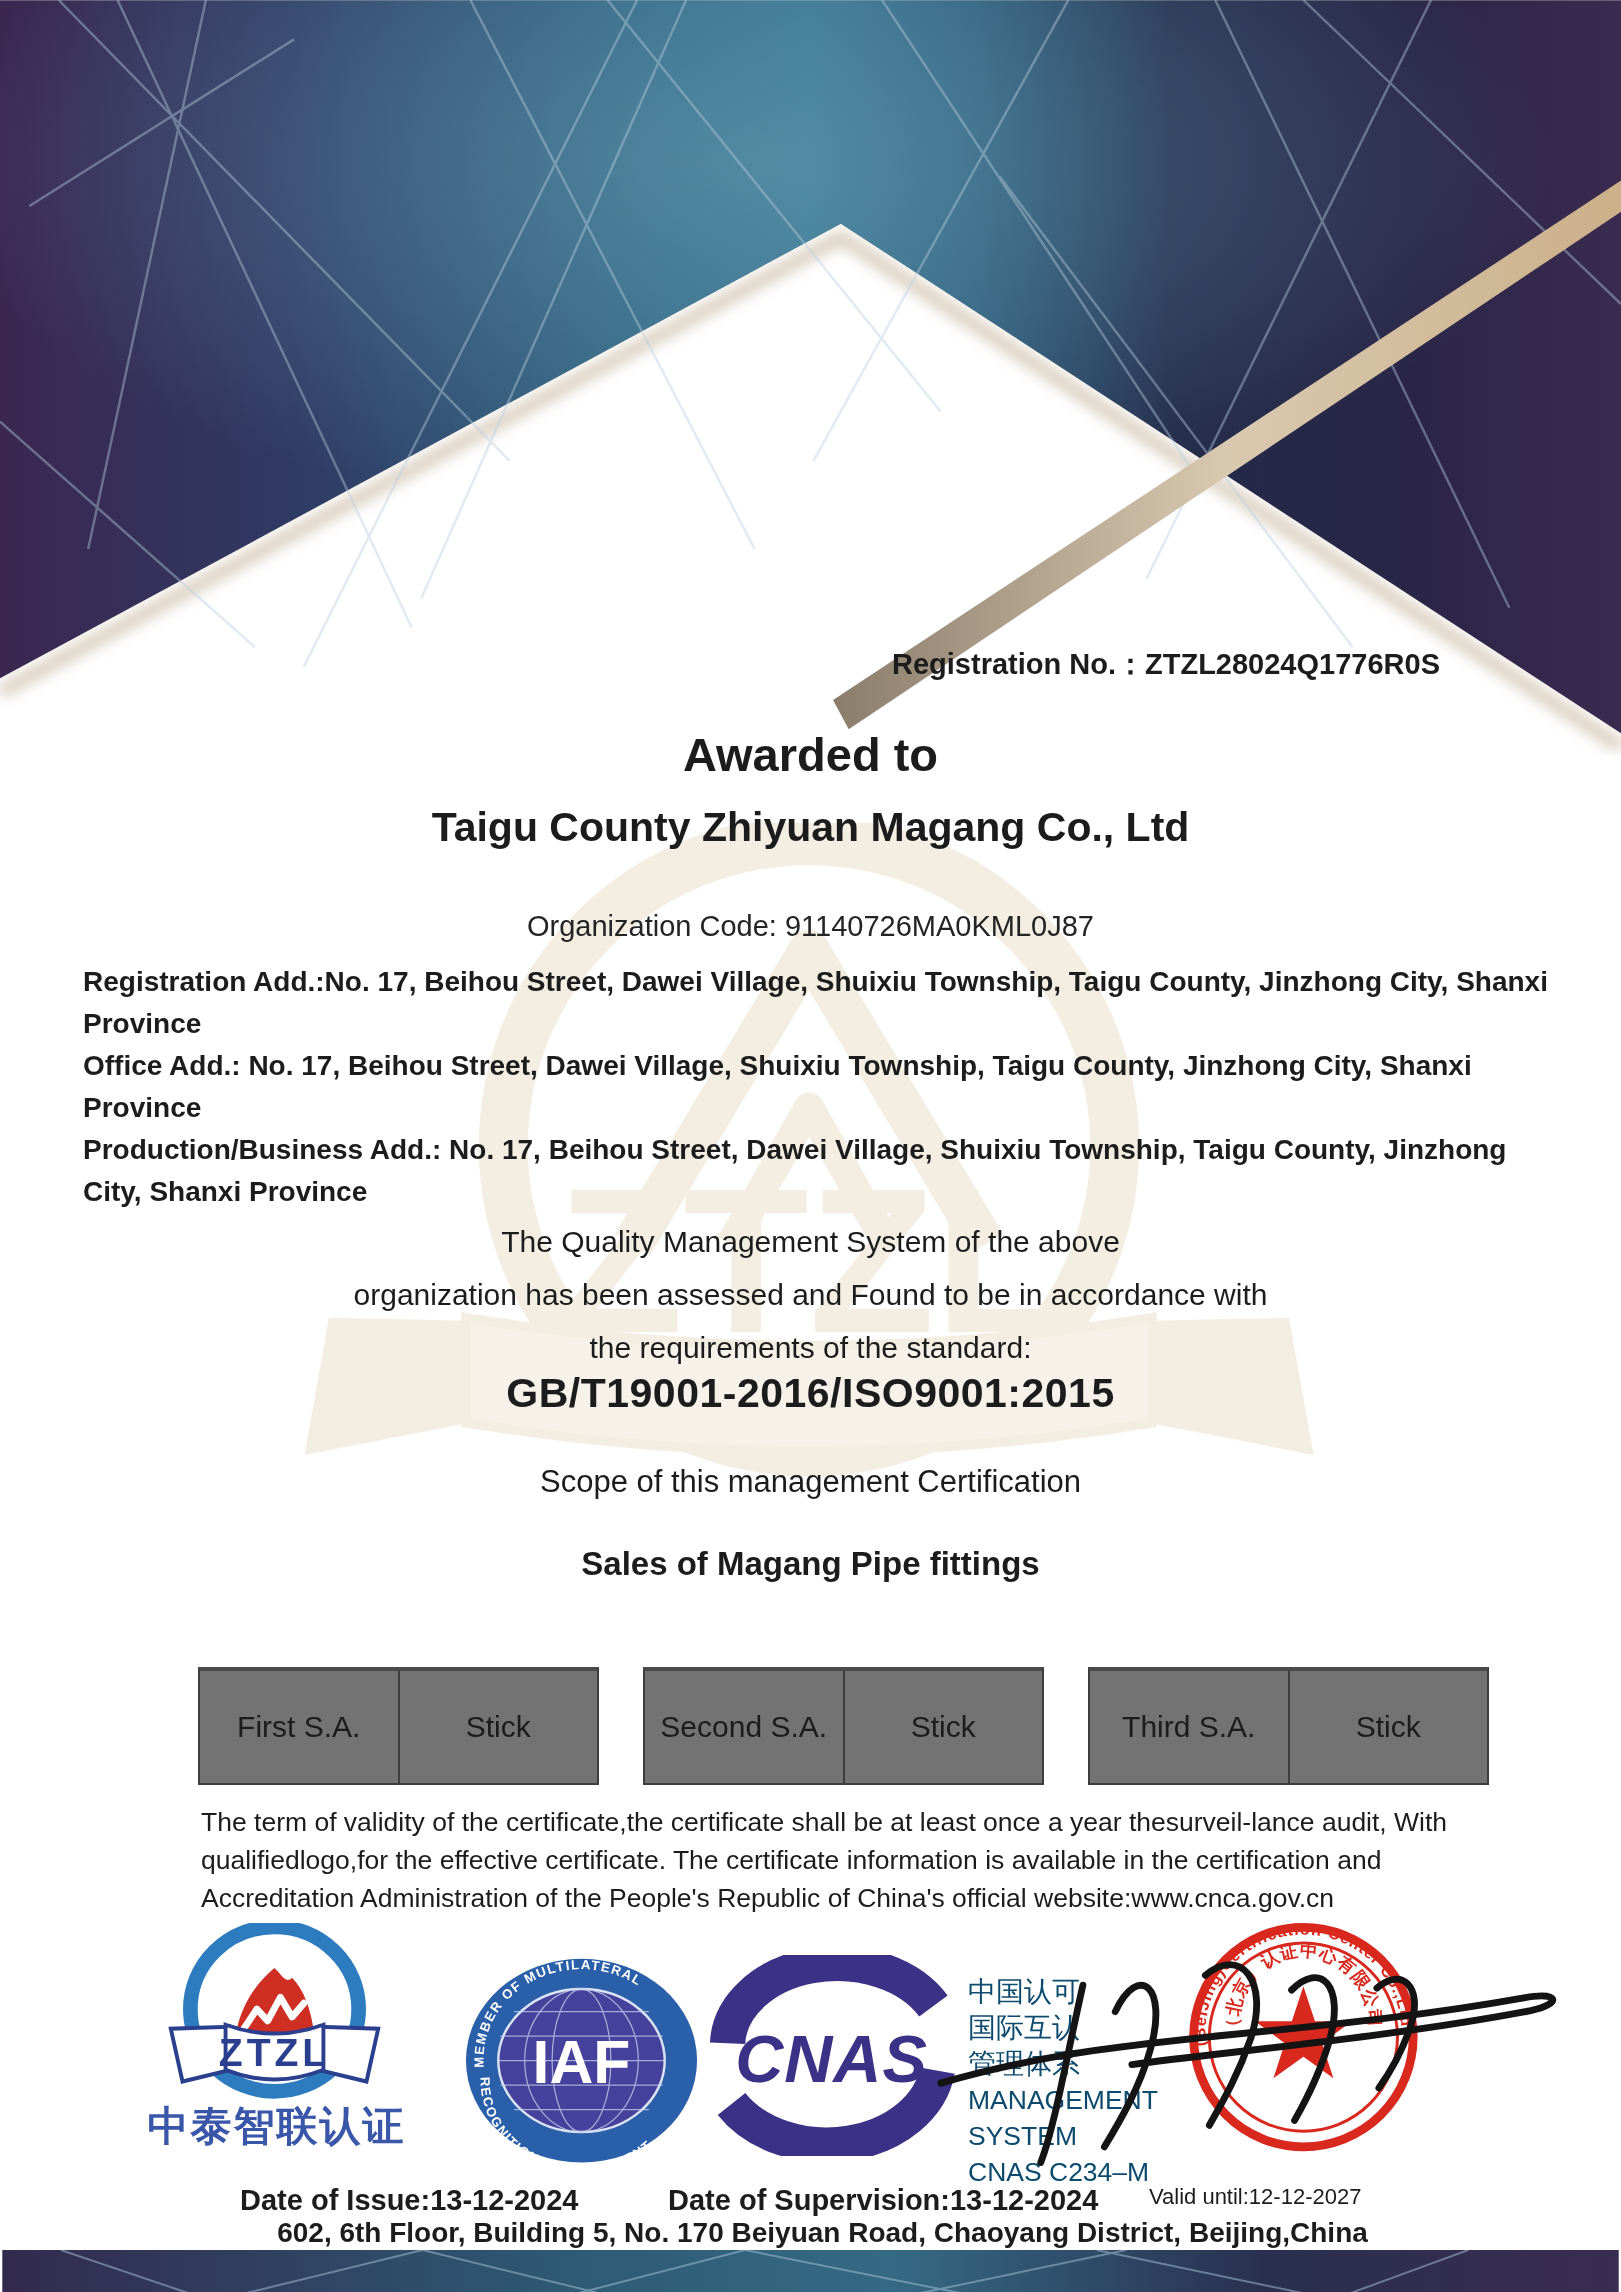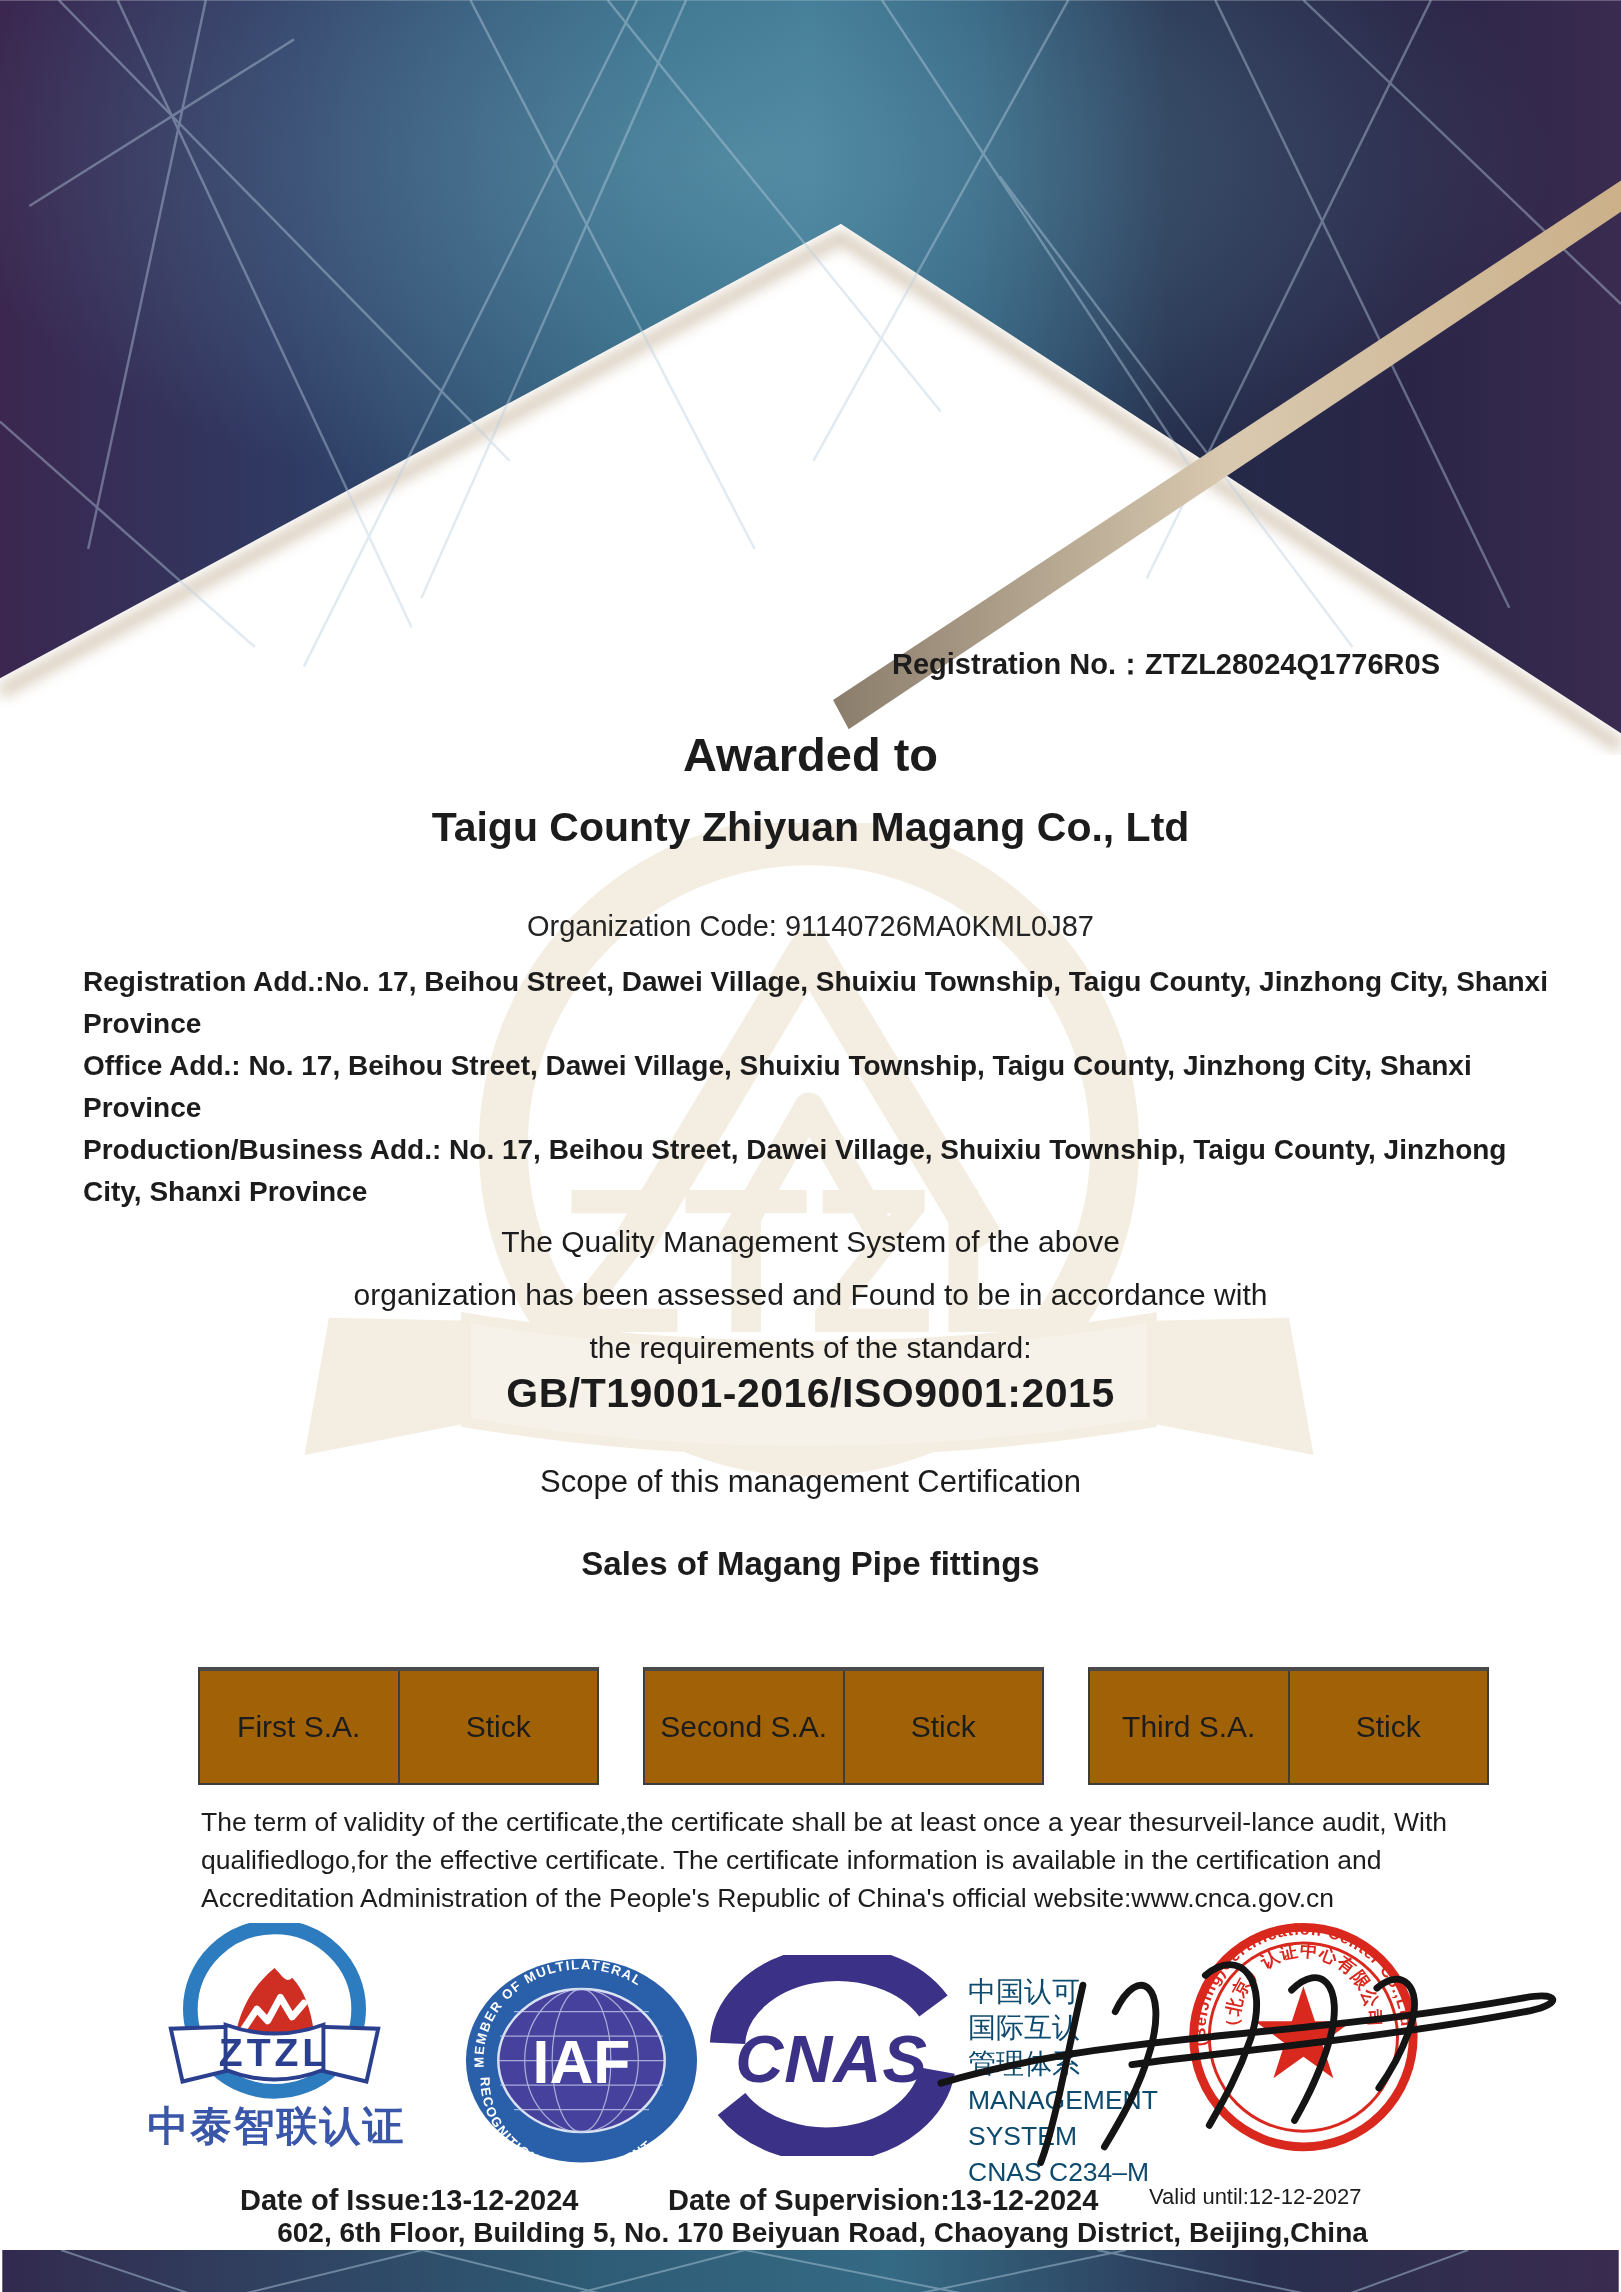--- a/index.html
+++ b/index.html
@@ -25,21 +25,21 @@
   .company{top:804px;left:0;width:100%;text-align:center;font-size:41px;font-weight:600;}
   .org-code{top:910px;left:0;width:100%;text-align:center;font-size:29px;font-weight:500;color:#242424;}
   .addresses{top:961px;left:83px;width:1480px;font-size:28px;font-weight:600;line-height:42px;}
   .statement{top:1215px;left:0;width:100%;text-align:center;font-size:30px;font-weight:500;line-height:53px;}
   .standard{top:1370px;left:0;width:100%;text-align:center;font-size:41px;font-weight:bold;letter-spacing:0.5px;}
   .scope-label{top:1464px;left:0;width:100%;text-align:center;font-size:31px;font-weight:500;}
   .scope-value{top:1545px;left:0;width:100%;text-align:center;font-size:33px;font-weight:bold;}
   .audit-table{top:1667px;left:198px;width:1291px;height:118px;display:flex;gap:44px;}
   .audit-box{
     flex:1;display:flex;border:2px solid #3d3d3d;border-top:4.9px solid #4a4a4a;
-    background:#a16207;
+    background:#737373;
   }
   .audit-cell{flex:1;display:flex;align-items:center;justify-content:center;font-size:30px;font-weight:500;}
   .audit-cell.first{border-right:2px solid #3d3d3d;}
   .validity-note{top:1803px;left:201px;width:1289px;font-size:26.5px;font-weight:500;line-height:38px;}
   .ztzl-caption{top:2099px;left:115px;width:323px;text-align:center;font-size:41px;font-weight:bold;color:#3a56a8;letter-spacing:2px;}
   .accred-block{top:1974px;left:968px;width:294px;font-size:28px;font-weight:500;color:#0c4a6e;line-height:36px;}
   .accred-block .latin{font-size:26.5px;}
   .date-issue{top:2184px;left:240px;font-size:29px;font-weight:600;}
   .date-supervision{top:2184px;left:668px;font-size:29px;font-weight:600;}
   .date-valid{top:2184px;left:1149px;font-size:22px;font-weight:400;}

